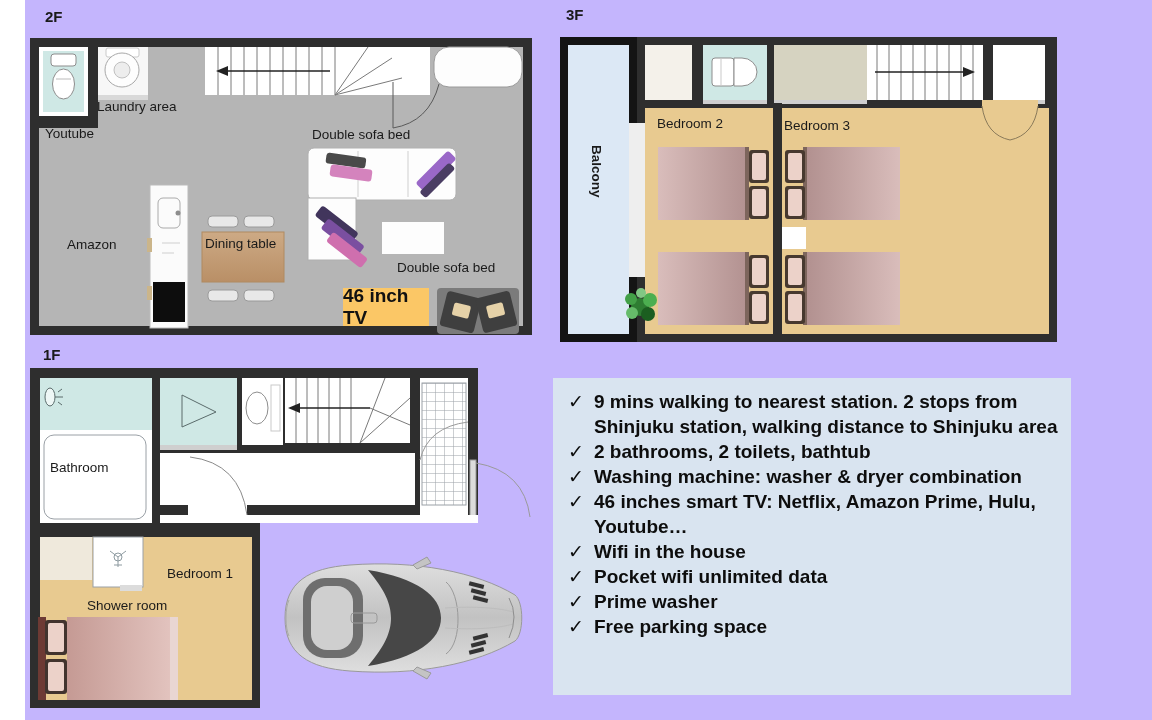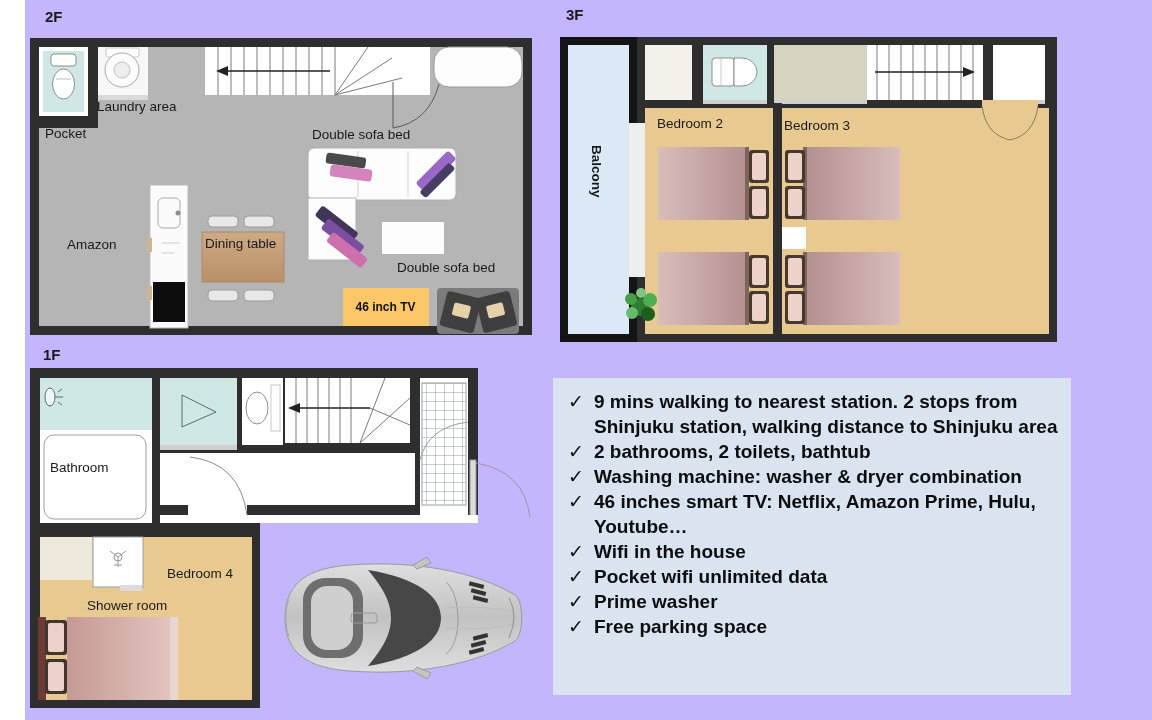--- a/index.html
+++ b/index.html
@@ -4,21 +4,21 @@
 <style>
   html,body{margin:0;padding:0;background:#ffffff;}
   .stage{position:relative;width:1152px;height:720px;background:#c4b5fd;overflow:hidden;
          font-family:"Liberation Sans","DejaVu Sans",sans-serif;margin-left:25px;}
   svg{position:absolute;display:block;}
   .flabel{position:absolute;font-size:15px;font-weight:bold;color:#1a1a1a;white-space:nowrap;}
   .rlabel{position:absolute;font-size:13.5px;font-weight:normal;color:#1a1a1a;white-space:nowrap;}
   .vlabel{position:absolute;font-size:13.5px;font-weight:bold;color:#1a1a1a;
           writing-mode:vertical-rl;text-orientation:mixed;}
   .tvlabel{position:absolute;left:318px;top:288px;width:85px;height:37px;display:flex;
-           align-items:center;justify-content:center;font-size:12px;font-weight:bold;color:#111;}
+           align-items:center;justify-content:center;font-size:19px;font-weight:bold;color:#111;}
   .infobox{position:absolute;left:528px;top:378px;width:518px;height:317px;background:#d9e4f0;
            box-sizing:border-box;padding:11px 10px 0 15px;}
   .infobox ul{list-style:none;margin:0;padding:0;}
   .feat{display:flex;align-items:flex-start;font-size:19px;line-height:25px;font-weight:bold;color:#0d0d0d;}
   .chk{width:26px;flex:0 0 26px;font-weight:bold;}
   .ftext{flex:1;}
 </style>
 </head>
 <body>
 
@@ -106,21 +106,21 @@
     <g>
       <rect x="407" y="250" width="82" height="46" rx="4" fill="#7b7b7b"></rect>
       <rect x="413" y="256" width="35" height="36" rx="4" fill="#3f3f3f" transform="rotate(14 430 274)"></rect>
       <rect x="449" y="256" width="35" height="36" rx="4" fill="#3f3f3f" transform="rotate(-14 466 274)"></rect>
       <rect x="423" y="266" width="17" height="13" rx="2" fill="#e6d2a8" transform="rotate(14 431 272)"></rect>
       <rect x="457" y="266" width="17" height="13" rx="2" fill="#e6d2a8" transform="rotate(-14 465 272)"></rect>
     </g>
   </svg>
 
   <div class="rlabel" style="left:72px;top:99px">Laundry area</div>
-  <div class="rlabel" style="left:20px;top:126px">Pocket</div>
+  <div class="rlabel" style="left:20px;top:126px">Youtube</div>
   <div class="rlabel" style="left:287px;top:127px">Double sofa bed</div>
   <div class="rlabel" style="left:42px;top:237px">Amazon</div>
   <div class="rlabel" style="left:180px;top:236px">Dining table</div>
   <div class="rlabel" style="left:372px;top:260px">Double sofa bed</div>
   <div class="tvlabel">46 inch TV</div>
 
   <div class="flabel" style="left:541px;top:6px">3F</div>
 
   <svg style="left:535px;top:35px" width="500" height="308" viewBox="0 0 500 308">
     <defs>
@@ -294,21 +294,21 @@
       <rect x="37" y="252" width="103" height="83" fill="url(#bed1)"></rect>
       <rect x="140" y="252" width="8" height="83" fill="#e9d6d2"></rect>
       <rect x="15" y="255" width="22" height="35" rx="3" fill="#42342e"></rect>
       <rect x="18" y="258" width="16" height="29" rx="2" fill="#ecd2c9"></rect>
       <rect x="15" y="294" width="22" height="35" rx="3" fill="#42342e"></rect>
       <rect x="18" y="297" width="16" height="29" rx="2" fill="#ecd2c9"></rect>
     </g>
   </svg>
 
   <div class="rlabel" style="left:25px;top:460px">Bathroom</div>
-  <div class="rlabel" style="left:142px;top:566px">Bedroom 4</div>
+  <div class="rlabel" style="left:142px;top:566px">Bedroom 1</div>
   <div class="rlabel" style="left:62px;top:598px">Shower room</div>
 
   <svg style="left:240px;top:550px" width="270" height="140" viewBox="0 0 270 140">
     <defs>
       <linearGradient id="carBody" x1="0" y1="0" x2="0" y2="1">
         <stop offset="0" stop-color="#dedede"></stop>
           <stop offset="0.5" stop-color="#c2c2c2"></stop>
           <stop offset="1" stop-color="#dedede"></stop>
       </linearGradient>
     </defs>

